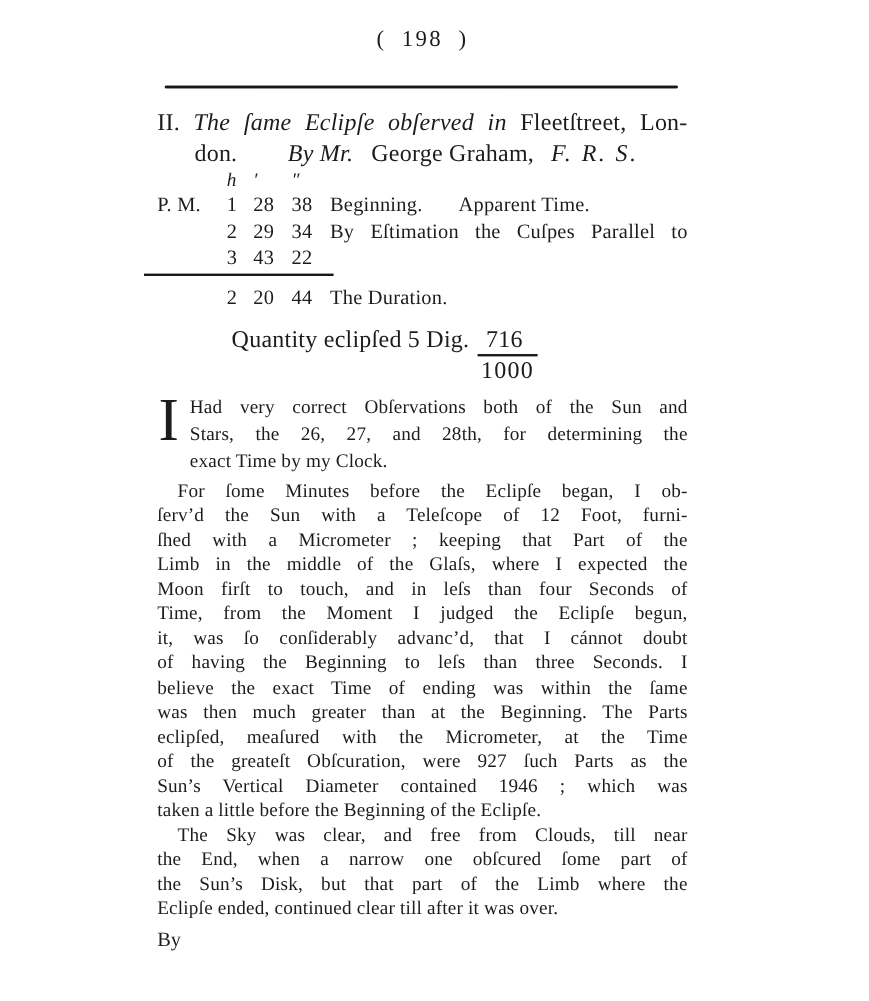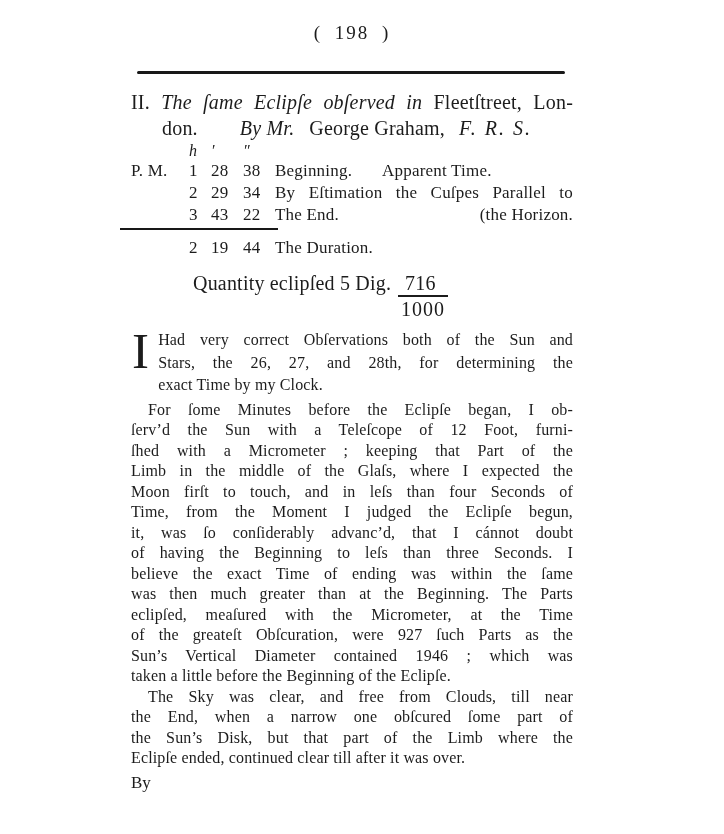--- a/index.html
+++ b/index.html
@@ -164,32 +164,28 @@
         <span>29</span>
         <span>34</span>
         <span class="desc-just">By Eſtimation the Cuſpes Parallel to</span>
       </div>
 
       <div class="obs-grid">
         <span></span>
         <span>3</span>
         <span>43</span>
         <span>22</span>
-        <span class="desc-between">
-          <span>The End.</span>
-          <span>(the Horizon.</span>
-        </span>
       </div>
 
       <div class="sum-rule"></div>
 
       <div class="obs-grid duration-grid">
         <span></span>
         <span>2</span>
-        <span>19</span>
+        <span>20</span>
         <span>44</span>
         <span>The Duration.</span>
       </div>
     </div>
 
     <div class="quantity">
       <span>Quantity eclipſed 5 Dig.</span><span class="frac"><span class="frac-num">716</span><span class="frac-den">1000</span></span>
     </div>
 
     <div class="bodytext">

